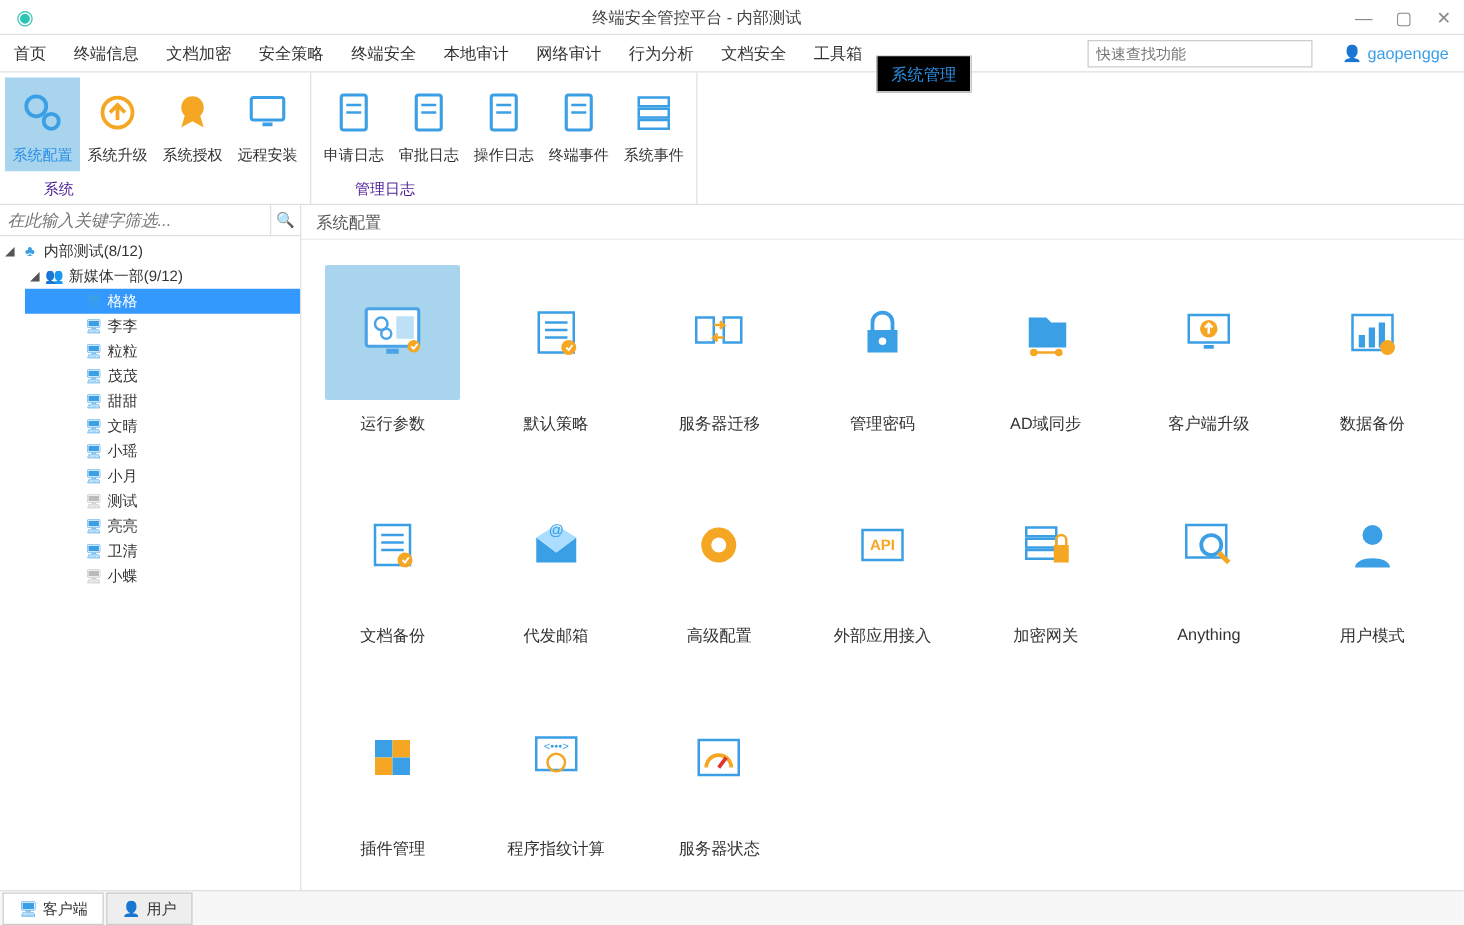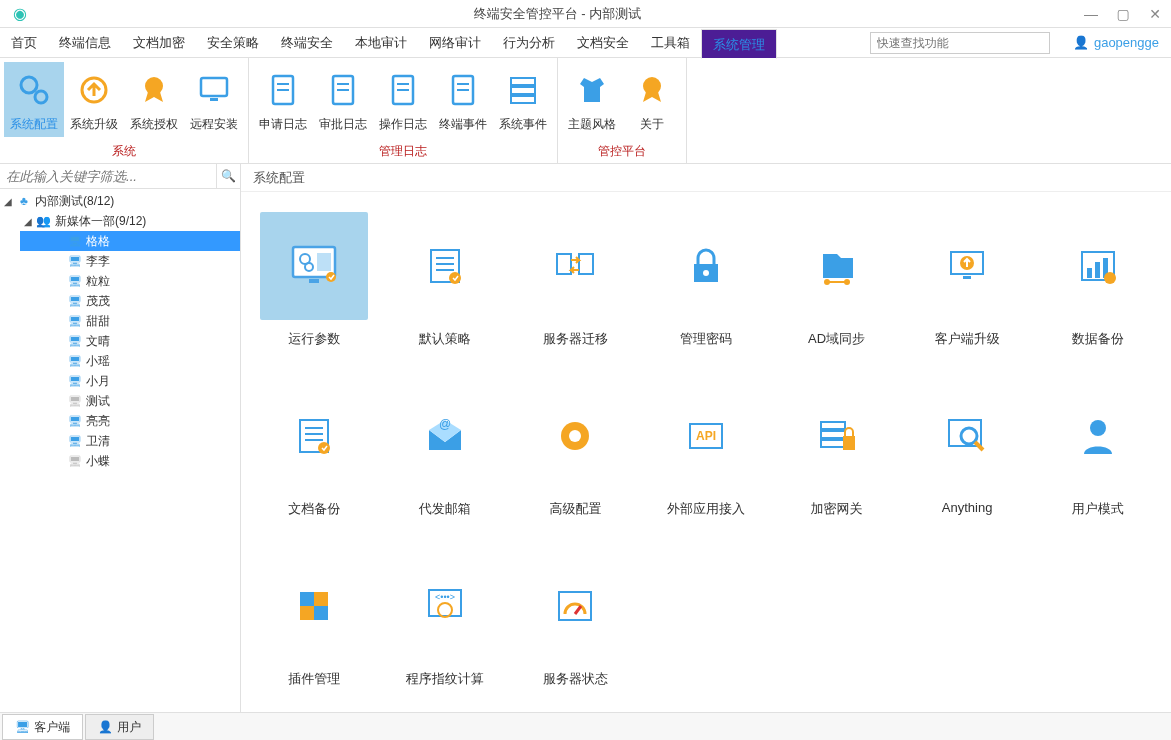--- a/index.html
+++ b/index.html
@@ -8,35 +8,35 @@
 
 .titlebar { height: 28px; background: #fff; display: flex; align-items: center; border-bottom: 1px solid #e0e0e0; }
 .titlebar .logo { width: 40px; text-align: center; font-size: 16px; color: #2dc3b5; }
 .titlebar .title { flex: 1; text-align: center; font-size: 13px; color: #444; }
 .titlebar .controls { display: flex; }
 .titlebar .controls span { width: 32px; text-align: center; font-size: 14px; color: #888; cursor: pointer; }
 
 
 .menubar { height: 30px; display: flex; align-items: center; border-bottom: 1px solid #e0e0e0; }
 .menubar .menu { padding: 0 11px; height: 30px; line-height: 30px; font-size: 13px; color: #333; cursor: pointer; }
-.menubar .menu.active { color: #2a8fe6; border: 1px solid #e0e0e0; border-bottom: 1px solid #fff; position: relative; top: 1px; background: #4c1d95; }
+.menubar .menu.active { color: #2a8fe6; border: 1px solid #e0e0e0; border-bottom: 1px solid #fff; position: relative; top: 16px; background: #000000; }
 .menubar .spacer { flex: 1; }
 .menubar .search { width: 180px; height: 22px; border: 1px solid #ccc; padding: 0 6px; font-size: 12px; color: #aaa; margin-right: 12px; }
 .menubar .userbox { padding: 0 12px; color: #3b9fe6; font-size: 13px; display: flex; align-items: center; gap: 4px; }
 
 
 .ribbon { height: 106px; border-bottom: 1px solid #e0e0e0; display: flex; }
 .ribbon-group { display: flex; flex-direction: column; border-right: 1px solid #e0e0e0; }
 .ribbon-items { display: flex; padding: 4px 4px 0 4px; }
 .ribbon-item { width: 60px; text-align: center; padding: 4px 0; cursor: pointer; }
 .ribbon-item.active { background: #a8d4ed; }
 .ribbon-item .ricon { height: 48px; display: flex; align-items: center; justify-content: center; font-size: 30px; }
 .ribbon-item .rlabel { font-size: 12px; color: #333; margin-top: 2px; }
 .ribbon-item.active .rlabel { color: #2a8fe6; }
-.ribbon-group-label { text-align: center; font-size: 12px; color: #b91c1c; padding: 6px 0; }
+.ribbon-group-label { text-align: left; font-size: 12px; color: #4c1d95; padding: 6px 0; margin-left: 35px; }
 
 
 .body { display: flex; height: calc(740px - 28px - 30px - 106px - 28px); }
 .sidebar { width: 241px; border-right: 1px solid #e0e0e0; display: flex; flex-direction: column; }
 .sidebar .searchrow { display: flex; border-bottom: 1px solid #e0e0e0; }
 .sidebar .searchrow input { flex: 1; height: 24px; border: none; padding: 0 6px; font-style: italic; color: #aaa; outline: none; }
 .sidebar .searchrow .sbtn { width: 24px; display: flex; align-items: center; justify-content: center; border-left: 1px solid #e0e0e0; color: #888; cursor: pointer; }
 .tree { flex: 1; overflow: auto; padding-top: 2px; }
 .tree-node { display: flex; align-items: center; height: 20px; padding-left: 4px; cursor: pointer; }
 .tree-node .arrow { width: 12px; font-size: 10px; color: #555; }
@@ -186,42 +186,20 @@
               <rect x="6" y="6" width="24" height="7" fill="none" stroke="#3b9fe6" stroke-width="2"></rect>
               <rect x="6" y="15" width="24" height="7" fill="none" stroke="#3b9fe6" stroke-width="2"></rect>
               <rect x="6" y="24" width="24" height="7" fill="none" stroke="#3b9fe6" stroke-width="2"></rect>
             </svg>
           </div>
           <div class="rlabel">系统事件</div>
         </div>
       </div>
       <div class="ribbon-group-label">管理日志</div>
     </div>
-    <div class="ribbon-group">
-      <div class="ribbon-items">
-        <div class="ribbon-item">
-          <div class="ricon">
-            <svg width="36" height="36" viewBox="0 0 36 36">
-              <path d="M10 6l8 4 8-4 4 6-4 3v15H10V15l-4-3z" fill="#3b9fe6"></path>
-            </svg>
-          </div>
-          <div class="rlabel">主题风格</div>
-        </div>
-        <div class="ribbon-item">
-          <div class="ricon">
-            <svg width="36" height="36" viewBox="0 0 36 36">
-              <circle cx="18" cy="14" r="9" fill="#f5a623"></circle>
-              <path d="M12 20l-3 10 9-5 9 5-3-10" fill="#f5a623"></path>
-            </svg>
-          </div>
-          <div class="rlabel">关于</div>
-        </div>
-      </div>
-      <div class="ribbon-group-label">管控平台</div>
-    </div>
   </div>
 
 <div class="body">
   <div class="sidebar">
     <div class="searchrow">
       <input type="text" placeholder="在此输入关键字筛选..." style="">
       <div class="sbtn">🔍</div>
     </div>
     <div class="tree">
       <div class="tree-node">

